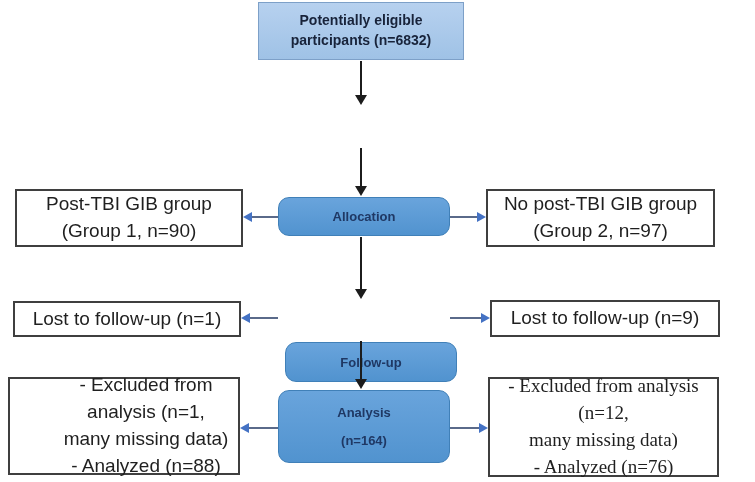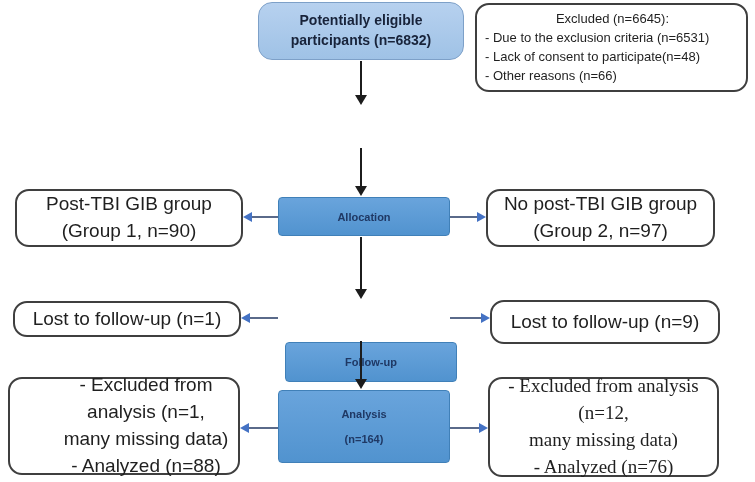--- a/index.html
+++ b/index.html
@@ -15,60 +15,59 @@
 
   
   .box {
     position: absolute;
     box-sizing: border-box;
     display: flex;
     flex-direction: column;
     align-items: center;
     justify-content: center;
     text-align: center;
-    border-radius: 14px;
   }
   .white-box {
     background: #ffffff;
     border: 2px solid #3f3f3f;
     font-size: 19px;
     line-height: 1.42;
   }
   .rounded { border-radius: 10px; }
   .light-blue-box {
     background: linear-gradient(180deg, #b7d1ef 0%, #9fc2e6 100%);
     border: 1px solid #7da0c8;
     font-size: 14px;
     font-weight: 600;
     line-height: 1.42;
     color: #18233a;
   }
   .stage-box {
     background: linear-gradient(180deg, #69a4dc 0%, #5193cf 100%);
     border: 1px solid #4080b8;
-    border-radius: 4px;
-    font-size: 11px;
+    border-radius: 11px;
+    font-size: 13px;
     font-weight: 700;
     color: #1f3864;
   }
 
   
   #enrollment-box { left:56px;  top:16px;  width:187px; height:37px; border-radius:9px; font-size:14px; }
   #eligible-box   { left:258px; top:2px;   width:206px; height:58px; }
   #excluded-box   { left:475px; top:3px;   width:273px; height:89px;
                     justify-content:flex-start; padding:5px 6px 0 8px; font-size:13px; line-height:1.45; }
   #excluded-box .ex-title { width:100%; text-align:center; }
   #excluded-box .ex-item  { width:100%; text-align:left; }
   #final-box      { left:260px; top:106px; width:203px; height:42px; }
   #allocation-box { left:278px; top:197px; width:172px; height:39px; }
   #group1-box     { left:15px;  top:189px; width:228px; height:58px; }
   #group2-box     { left:486px; top:189px; width:229px; height:58px; }
   #followup-box   { left:285px; top:300px; width:172px; height:40px;margin-top:42px; }
   #lost1-box      { left:13px;  top:301px; width:228px; height:36px; }
-  #lost9-box      { left:490px; top:300px; width:230px; height:44px; }
+  #lost9-box      { left:490px; top:300px; width:230px; height:37px; }
   #analysis-box   { left:278px; top:390px; width:172px; height:73px; gap:13px; }
   #analysis-left-box  { left:8px;   top:377px; width:232px; height:98px;padding-left:44px;  }
   #analysis-right-box { left:488px; top:377px; width:231px; height:100px;font-family:Liberation Serif, serif; }
   .analyzed-line { }
 
   
   .varrow {
     position: absolute;
     width: 2px;
     background: #1c1c1c;
@@ -123,26 +122,20 @@
 <body>
 
 <div class="canvas">
 
 
   <div class="box light-blue-box" id="eligible-box">
     <div>Potentially eligible</div>
     <div>participants (n=6832)</div>
   </div>
 
-  <div class="box white-box" id="excluded-box">
-    <div class="ex-title">Excluded (n=6645):</div>
-    <div class="ex-item">- Due to the exclusion criteria (n=6531)</div>
-    <div class="ex-item">- Lack of consent to participate(n=48)</div>
-    <div class="ex-item">- Other reasons (n=66)</div>
-  </div>
 
 
   <div class="box stage-box" id="allocation-box">
     <div>Allocation</div>
   </div>
 
   <div class="box white-box" id="group1-box">
     <div>Post-TBI GIB group</div>
     <div>(Group 1, n=90)</div>
   </div>

